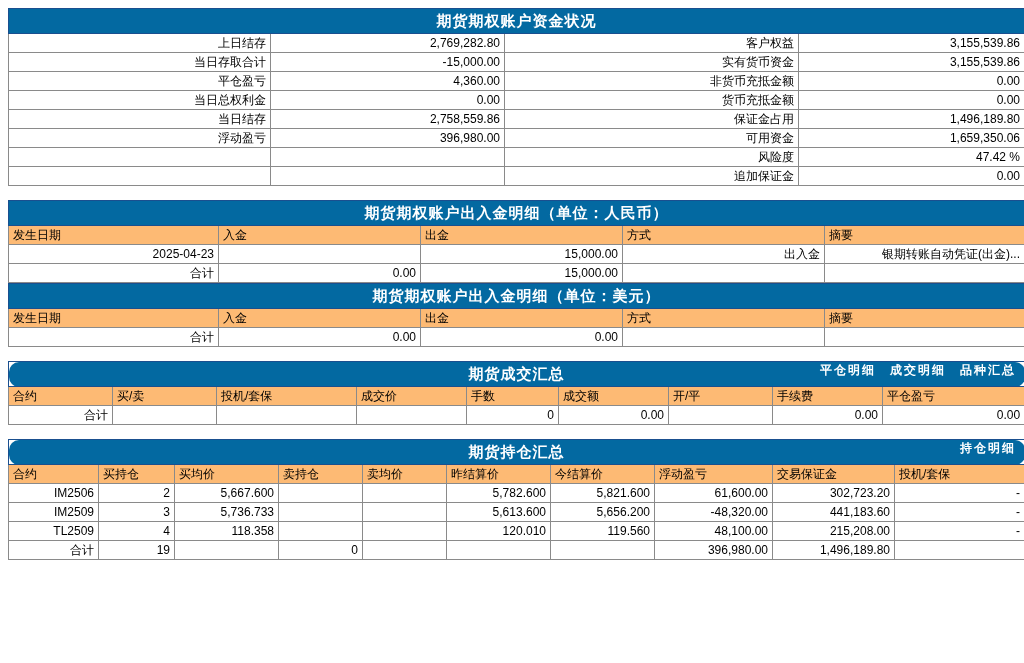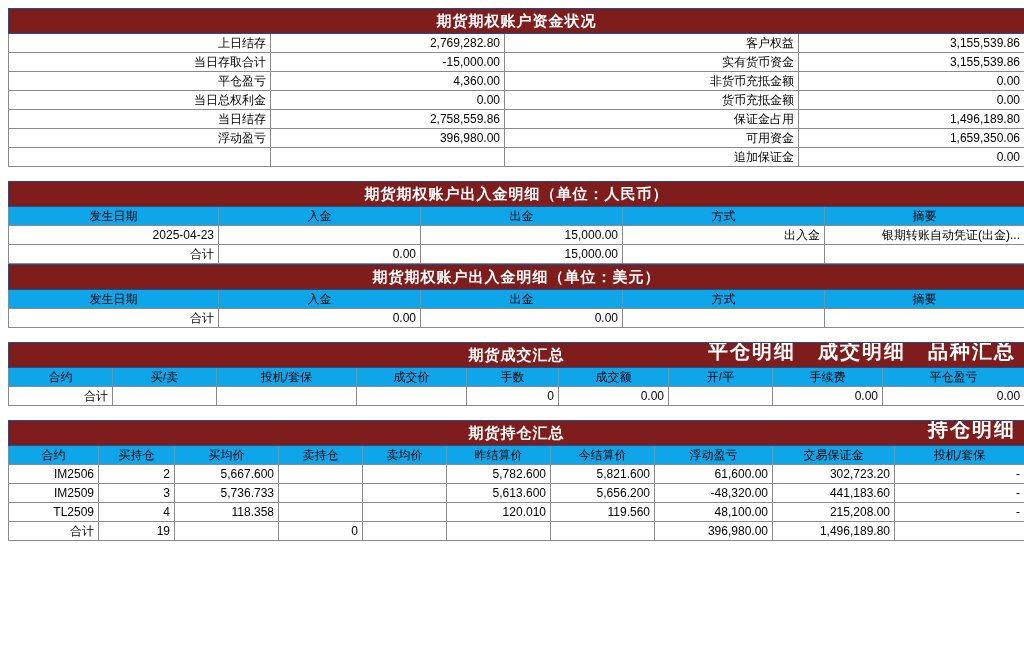--- a/index.html
+++ b/index.html
@@ -9,28 +9,28 @@
     font-family:"Liberation Sans","DejaVu Sans",sans-serif;
     font-size:12px;
     color:#000000;
     overflow:hidden;
   }
   .sheet{padding:8px 0 0 8px;box-sizing:border-box;width:1024px;}
   table{border-collapse:collapse;table-layout:fixed;}
   .tbl{width:1016px;}
   td,th{border:1px solid #8a8a8a;height:18px;padding:0 4px;font-weight:normal;font-size:12px;line-height:16px;overflow:hidden;white-space:nowrap;}
   .title{
-    background:#7f1d1d;color:#ffffff;font-weight:bold;font-size:15px;
+    background:#0369a1;color:#ffffff;font-weight:bold;font-size:15px;
     text-align:center;height:24px;letter-spacing:1px;border:1px solid #1a4f8f;
   }
-  .title-split{position:relative;}
+  .title-split{position:relative;border-radius:10px;}
   .title-right{
-    position:absolute;right:8px;top:0;font-size:20px;font-weight:bold;letter-spacing:2px;
+    position:absolute;right:8px;top:0;font-size:12px;font-weight:bold;letter-spacing:2px;
   }
-  .hdr{text-align:center;background:#0ea5e9;}
+  .hdr{background:#fdba74;}
   .r{text-align:right;}
   .c{text-align:center;}
   .l{text-align:right;}
   .gap{height:14px;}
 </style>
 </head>
 <body>
 
 <div class="sheet">
 
@@ -73,20 +73,26 @@
       <td class="l">当日结存</td>
       <td class="r">2,758,559.86</td>
       <td class="l">保证金占用</td>
       <td class="r">1,496,189.80</td>
     </tr>
     <tr>
       <td class="l">浮动盈亏</td>
       <td class="r">396,980.00</td>
       <td class="l">可用资金</td>
       <td class="r">1,659,350.06</td>
+    </tr>
+    <tr>
+      <td class="l"></td>
+      <td class="r"></td>
+      <td class="l">风险度</td>
+      <td class="r">47.42 %</td>
     </tr>
     <tr>
       <td class="l"></td>
       <td class="r"></td>
       <td class="l">追加保证金</td>
       <td class="r">0.00</td>
     </tr>
   </tbody>
     </table>
 

